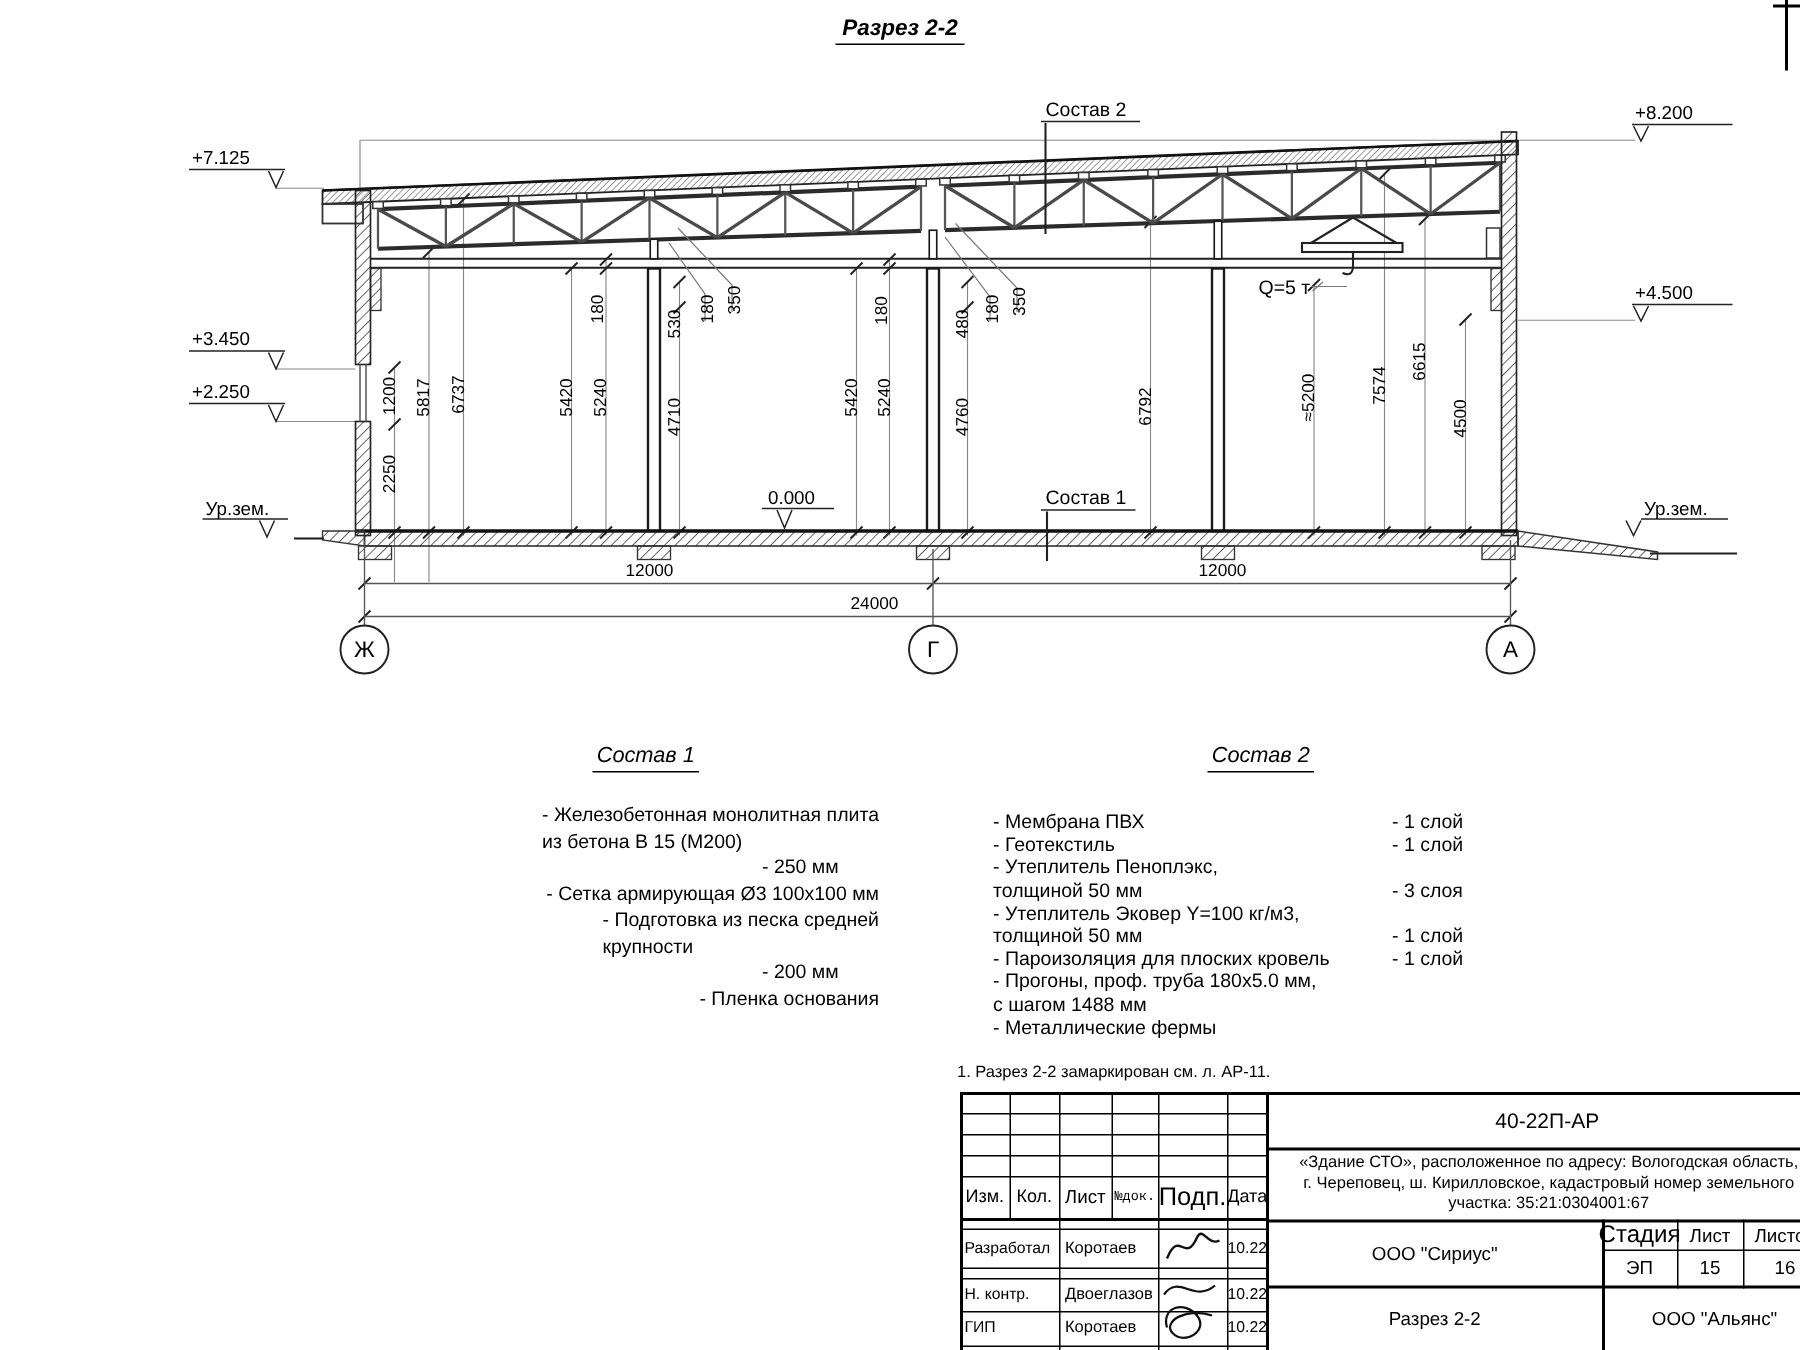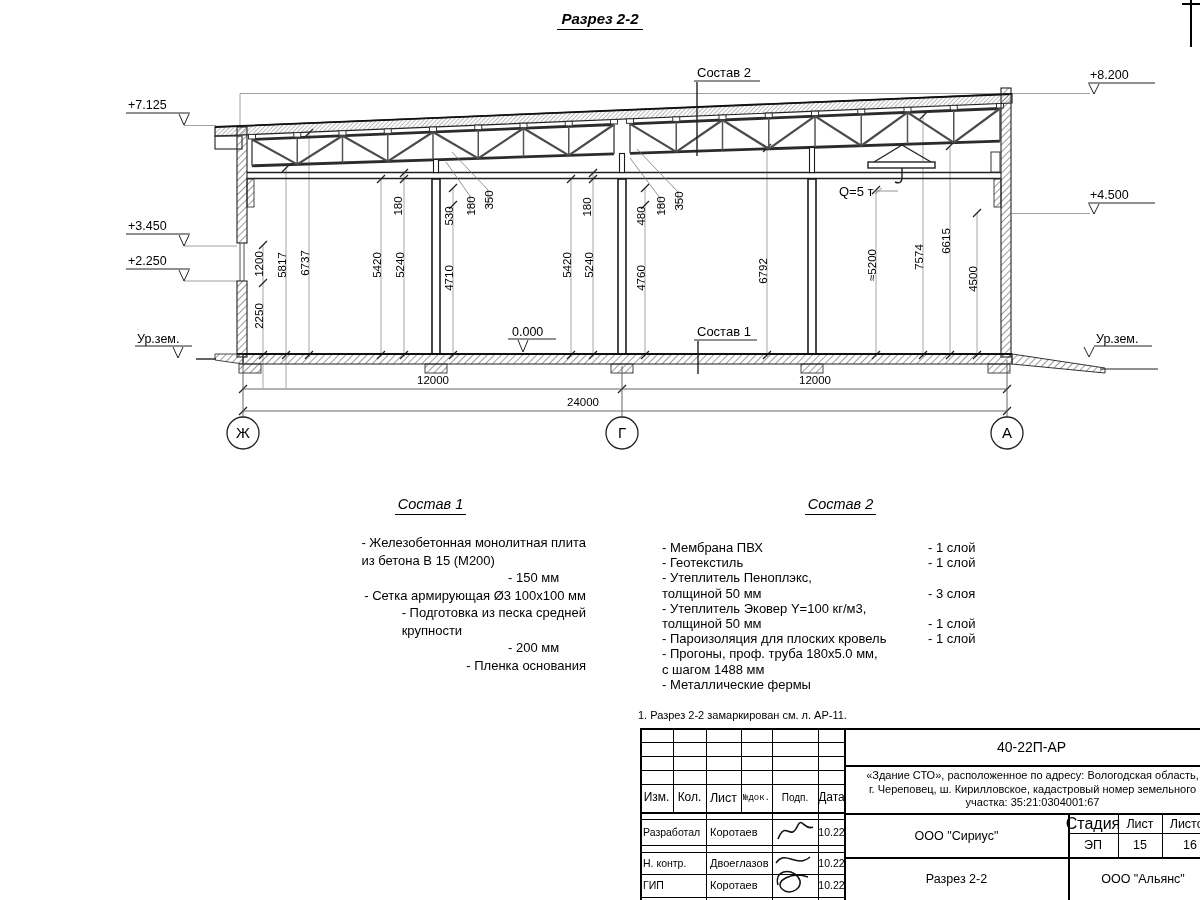--- a/index.html
+++ b/index.html
@@ -315,21 +315,21 @@
 </svg>
 
 <div class="abs sostav-head" style="left:358px;top:496px;width:145px;">
   <span>Состав 1</span>
 </div>
 <div class="abs items" id="sostav1" style="left:268px;top:534px;width:318px;">
   <div id="s1items">
     <div class="item">
         <div class="nm">- Железобетонная  монолитная плита
 из бетона В 15 (М200)</div>
-        <div class="val">- 150 мм</div>
+        <div class="val">- 250 мм</div>
       </div>
     <div class="item">
         <div class="nm">- Сетка армирующая Ø3 100x100 мм</div>
         <div class="val"></div>
       </div>
     <div class="item">
         <div class="nm">- Подготовка из песка средней
 крупности</div>
         <div class="val">- 200 мм</div>
       </div>
@@ -409,21 +409,21 @@
   <div class="hl" style="left:428px;top:105px;width:150px;"></div>
   <div class="hl" style="left:205px;top:129px;width:373px;height:2px;"></div>
   <div class="vl" style="left:428px;top:85px;height:87px;width:2px;"></div>
   <div class="vl" style="left:478px;top:85px;height:46px;"></div>
   <div class="vl" style="left:522px;top:85px;height:46px;"></div>
 
   <div class="tb-txt" style="left:0;top:56px;width:33px;height:28px;font-size:12px;">Изм.</div>
   <div class="tb-txt" style="left:33px;top:56px;width:33px;height:28px;font-size:12px;">Кол.</div>
   <div class="tb-txt" style="left:66px;top:56px;width:35px;height:28px;font-size:12.5px;">Лист</div>
   <div class="tb-txt" style="left:101px;top:56px;width:31px;height:28px;font-size:9px;font-family:Liberation Mono, monospace;">№док.</div>
-  <div class="tb-txt" style="left:132px;top:56px;width:46px;height:28px;font-size:10px;">Подп.</div>
+  <div class="tb-txt" style="left:132px;top:56px;width:46px;height:28px;font-size:17px;">Подп.</div>
   <div class="tb-txt" style="left:178px;top:56px;width:27px;height:28px;font-size:12px;">Дата</div>
 
   <div class="tb-txt tb-left" style="left:3px;top:91px;width:63px;height:26px;font-size:10.5px;">Разработал</div>
   <div class="tb-txt tb-left" style="left:70px;top:91px;width:60px;height:26px;font-size:11px;">Коротаев</div>
   <div class="tb-txt" style="left:178px;top:91px;width:27px;height:26px;font-size:10.5px;">10.22</div>
 
   <div class="tb-txt tb-left" style="left:3px;top:124px;width:63px;height:22px;font-size:10.5px;">Н. контр.</div>
   <div class="tb-txt tb-left" style="left:70px;top:124px;width:60px;height:22px;font-size:11px;">Двоеглазов</div>
   <div class="tb-txt" style="left:178px;top:124px;width:27px;height:22px;font-size:10.5px;">10.22</div>
 

